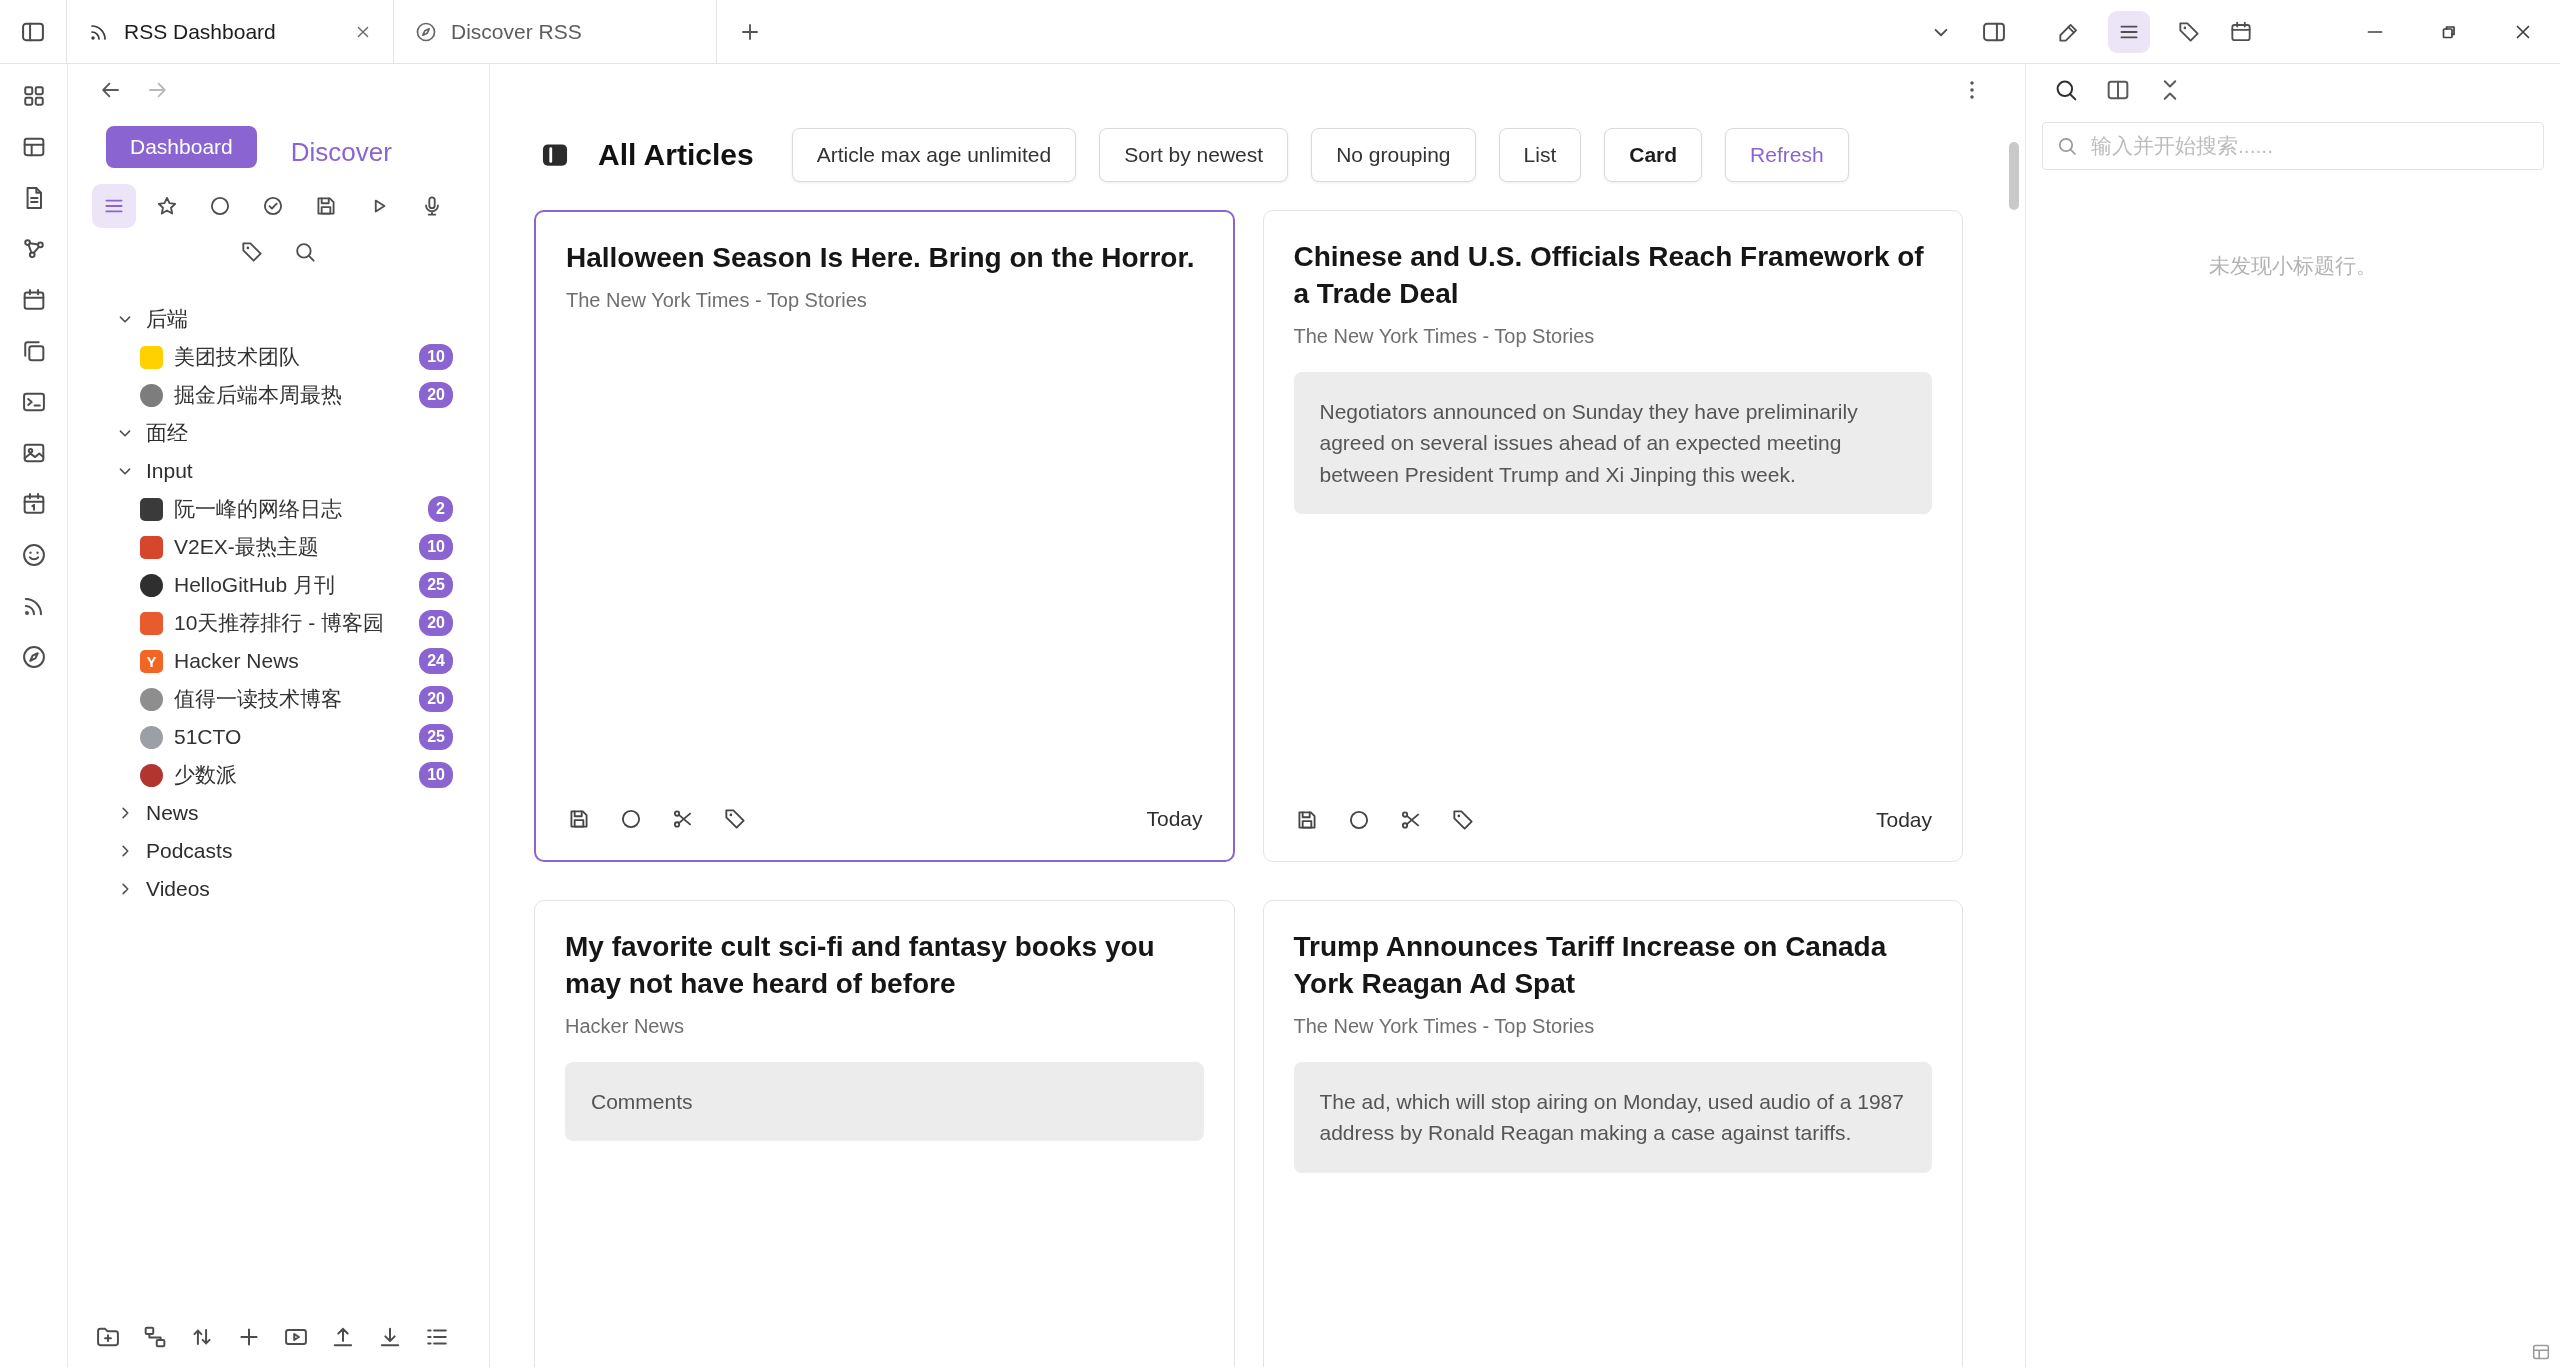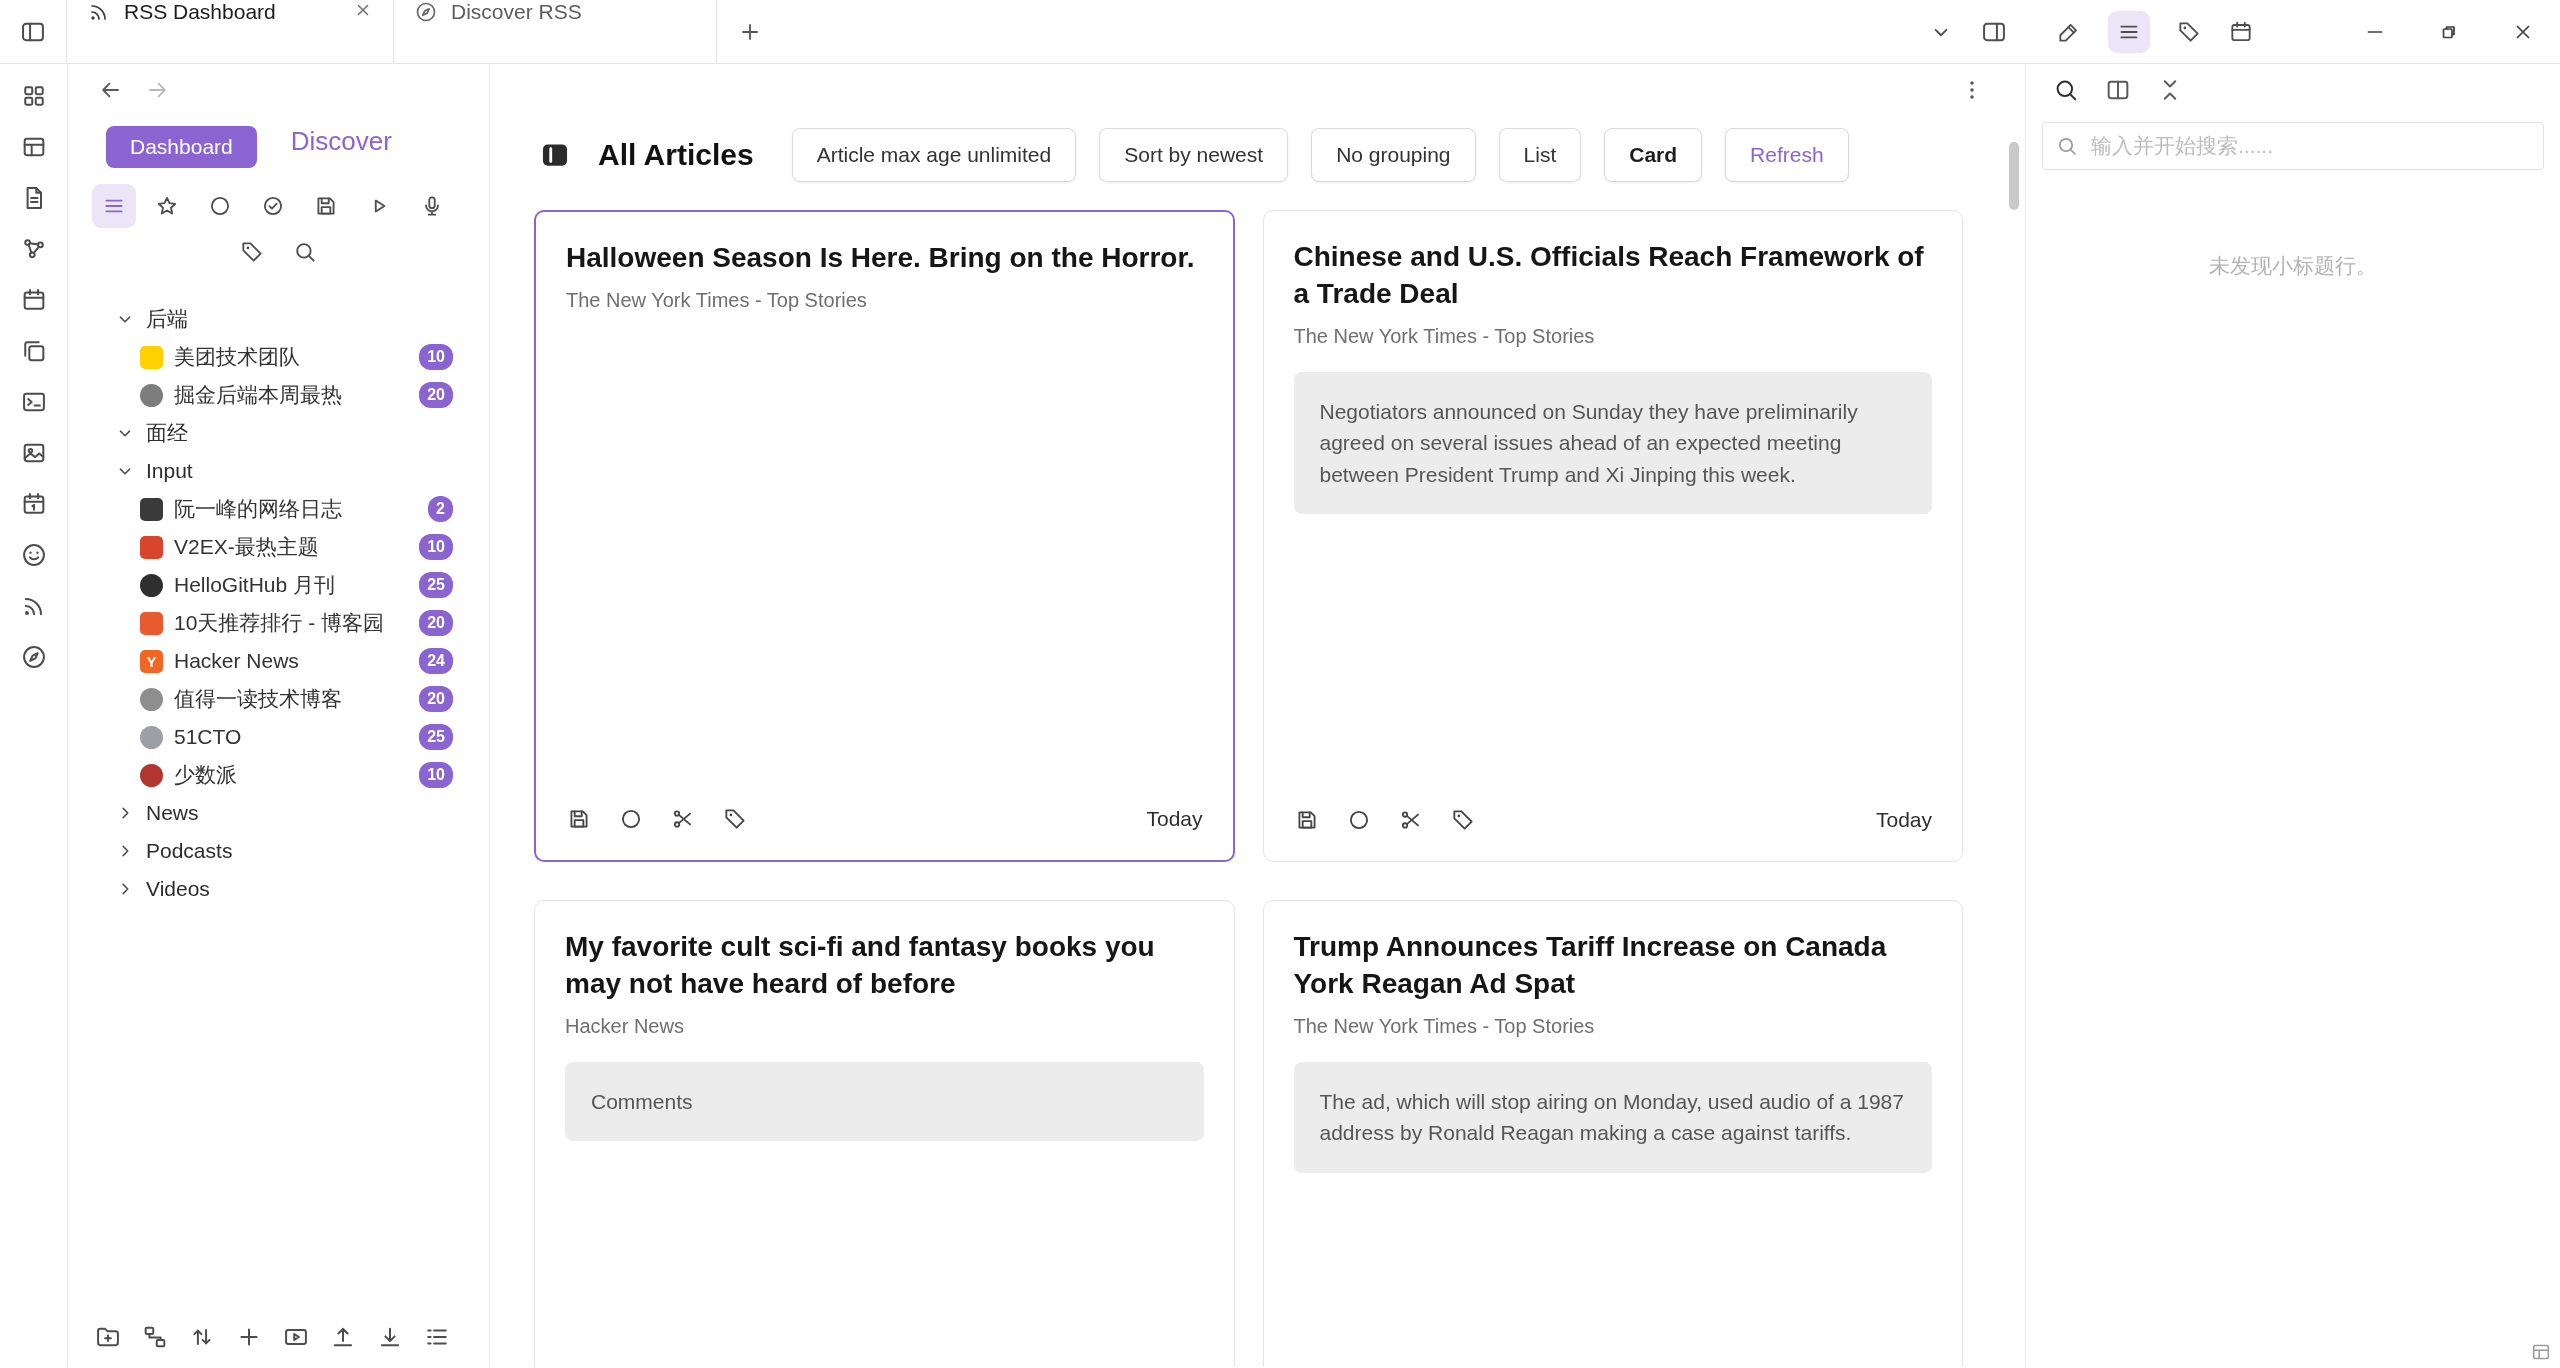--- a/index.html
+++ b/index.html
@@ -5,21 +5,21 @@
   *{box-sizing:border-box;margin:0;padding:0}
   html,body{width:2560px;height:1368px;overflow:hidden;background:#fff}
   body{font-family:"Liberation Sans","DejaVu Sans",sans-serif;color:#333;font-size:21px}
   .ic{fill:none;stroke:currentColor;stroke-width:1.7;stroke-linecap:round;stroke-linejoin:round;display:block;width:30px;height:30px}
   .s20{width:20px;height:20px}.s22{width:22px;height:22px}.s24{width:24px;height:24px}.s26{width:26px;height:26px}.s28{width:28px;height:28px}.s34{width:34px;height:34px}
 
   
   .titlebar{height:64px;display:flex;align-items:stretch;border-bottom:1px solid #e4e4e4;background:#fff}
   .tb-toggle{width:66px;display:flex;align-items:center;justify-content:center;color:#4a4a4a}
   .tabs{display:flex;align-items:stretch}
-  .tab{display:flex;gap:13px;padding:0 20px;font-size:21px;color:#5d5d5d}
+  .tab{display:flex;align-items:center;gap:13px;padding:0 20px;font-size:21px;color:#5d5d5d}
   .tab.active{color:#1c1c1c;border-left:1px solid #e4e4e4;border-right:1px solid #e4e4e4;width:328px}
   .tab.inactive{width:323px;border-right:1px solid #e4e4e4}
   .tab-close{margin-left:auto;color:#6a6a6a}
   .tab-add{width:66px;display:flex;align-items:center;justify-content:center;color:#555}
   .tb-right{margin-left:auto;display:flex;align-items:center;gap:26px}
   .tb-ic{color:#4f4f4f;display:flex;align-items:center;justify-content:center}
   .tb-ic.boxed{width:42px;height:42px;border-radius:9px;background:var(--accent-light)}
   .gap-l{margin-left:22px}
   .win-group{display:flex;margin-left:58px}
   .win-btn{width:74px;height:64px;display:flex;align-items:center;justify-content:center;color:#3f3f3f}
@@ -28,21 +28,21 @@
   .app-body{display:flex;height:1303px}
   .dock{width:68px;border-right:1px solid #e9e9e9;display:flex;flex-direction:column;align-items:center;padding-top:18px;gap:23px;flex:none}
   .dock .ic{color:#4c4c4c}
 
   
   .sidebar{width:422px;border-right:1px solid #e9e9e9;display:flex;flex-direction:column;min-height:0;flex:none}
   .col-toolbar{height:52px;display:flex;align-items:center;flex:none}
   .sb-toolbar{padding-left:30px;gap:20px}
   .nav-ic{color:#5a5a5a}
   .nav-ic.disabled{color:#b9b9b9}
-  .sb-head{display:flex;align-items:flex-start;padding:10px 0 0 38px;flex:none}
+  .sb-head{display:flex;align-items:flex-end;padding:10px 0 0 38px;flex:none}
   .btn-dashboard{background:var(--accent);color:#fff;border:none;border-radius:8px;height:42px;padding:0 24px;font-size:21px;font-family:inherit}
   .btn-discover{background:none;border:none;color:var(--accent);font-size:26px;margin-left:34px;font-family:Liberation Sans, sans-serif}
   .sb-icons{display:flex;align-items:center;padding:16px 0 0 24px;gap:9px;flex:none}
   .sb-icons.centered{justify-content:center;padding-left:0;padding-top:2px}
   .sbi{width:44px;height:44px;display:flex;align-items:center;justify-content:center;color:#4e4e4e;border-radius:9px}
   .sbi.selected{background:var(--accent-light);color:var(--accent)}
   .tree{padding-top:26px;flex:none}
   .trow{height:38px;display:flex;align-items:center;padding-right:36px;font-size:21px}
   .trow.group{padding-left:46px;gap:10px;color:#2d2d2d}
   .trow.feed{padding-left:72px;gap:11px;color:#333}

